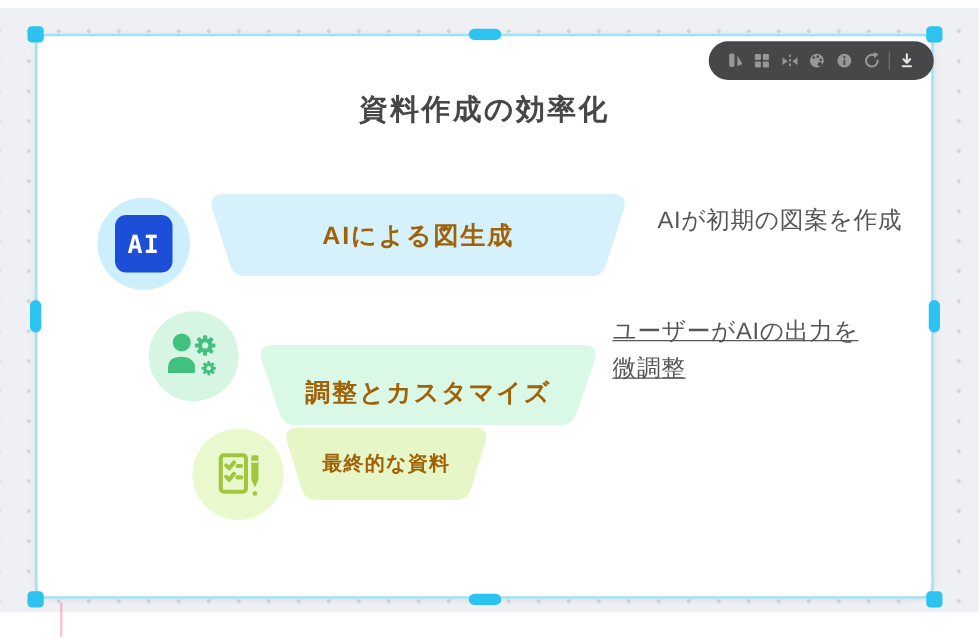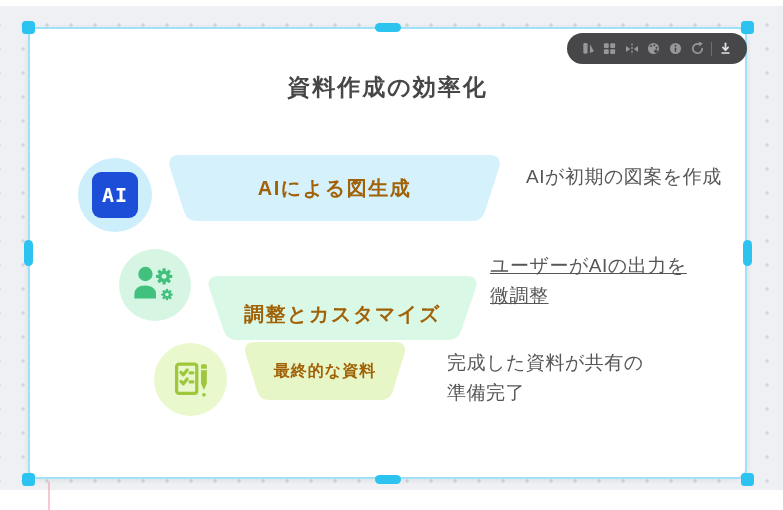--- a/index.html
+++ b/index.html
@@ -54,21 +54,21 @@
 
   
   .banner{position:absolute;z-index:3;}
   .banner svg.shape{position:absolute;left:0;top:0;}
   .banner .banner-label{
     position:absolute;inset:0;display:flex;align-items:center;justify-content:center;
     font-weight:700;color:#a16207;letter-spacing:1.5px;
   }
   .banner.s1{left:166px;top:155px;width:337px;height:66px;}
   .banner.s2{left:205px;top:248px;width:275px;height:76px;margin-top:28px;}
-  .banner.s3{left:242px;top:342px;width:166px;height:58px;}
+  .banner.s3{left:226px;top:342px;width:166px;height:58px;}
   .banner.s1 path.fill{fill:#d4f1fc;}
   .banner.s2 path.fill{fill:#d9f8e6;}
   .banner.s3 path.fill{fill:#e7f6c6;}
   .banner.s1 .banner-label,.banner.s2 .banner-label{font-size:20px;}
   .banner.s3 .banner-label{font-size:16px;letter-spacing:1px;}
 
   
   .note{
     position:absolute;width:200px;font-size:19px;line-height:1.6;color:#565656;
     white-space:pre-line;z-index:3;letter-spacing:0.5px;
@@ -187,22 +187,20 @@
       <line x1="34.5" y1="13" x2="40.5" y2="13" stroke="#eaf8cd" stroke-width="1.6"></line>
       <circle cx="37.5" cy="39.5" r="1.9" fill="#9fc73e"></circle>
     </svg>
   </div>
   <div class="banner s3">
     <svg class="shape" width="166" height="58" viewBox="0 0 166 58">
       <path class="fill" d="M13 0 L153 0 Q166 0 162.2 12.4 L150.7 49.4 Q148 58 139 58 L27 58 Q18 58 15.3 49.4 L3.9 12.4 Q0 0 13 0 Z"></path>
     </svg>
     <span class="banner-label">最終的な資料</span>
   </div>
-  <div class="note s3">完成した資料が共有の
-準備完了</div>
 
   <div class="selection"></div>
   <div class="handle corner tl"></div>
   <div class="handle corner tr"></div>
   <div class="handle corner bl"></div>
   <div class="handle corner br"></div>
   <div class="handle h-pill tm"></div>
   <div class="handle h-pill bm"></div>
   <div class="handle v-pill lm"></div>
   <div class="handle v-pill rm"></div>

